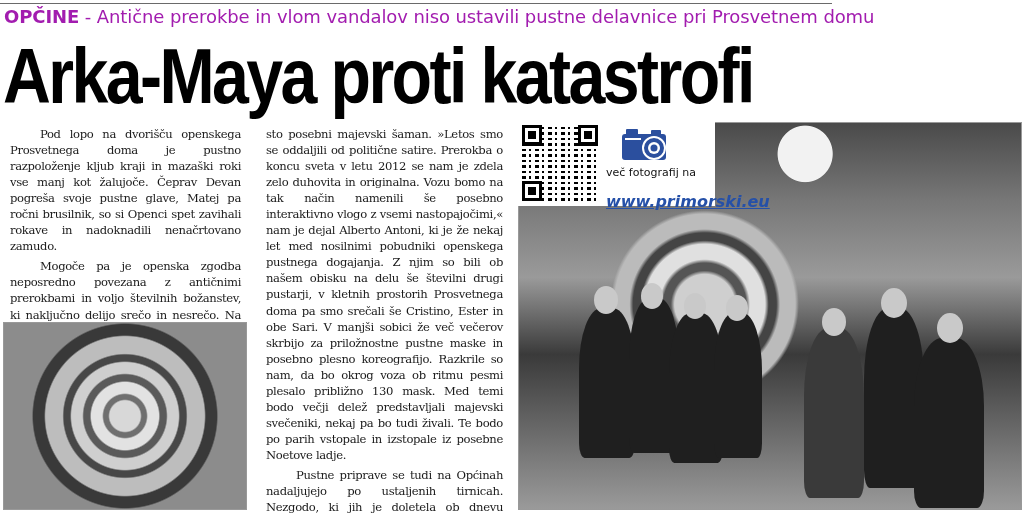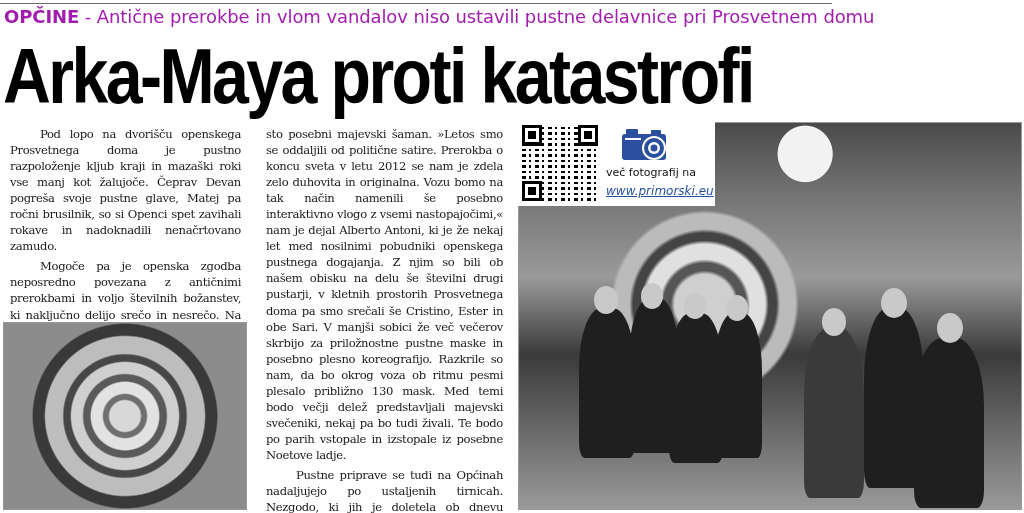--- a/index.html
+++ b/index.html
@@ -31,21 +31,21 @@
       linear-gradient(#000,#000) 0 0/22px 22px no-repeat,
       linear-gradient(#000,#000) 54px 0/22px 22px no-repeat,
       linear-gradient(#000,#000) 0 54px/22px 22px no-repeat,
       repeating-linear-gradient(90deg,#000 0 4px,#fff 4px 7px,#000 7px 9px,#fff 9px 13px),
       #fff;}
   .qr::before{content:"";position:absolute;inset:0;background:repeating-linear-gradient(0deg,transparent 0 3px,#fff 3px 6px,transparent 6px 8px,#fff 8px 11px);mix-blend-mode:lighten;}
   .qr .finder{position:absolute;width:14px;height:14px;border:3px solid #000;background:#fff;box-sizing:content-box;}
   .qr .finder::after{content:"";position:absolute;left:3px;top:3px;width:8px;height:8px;background:#000;}
   .camera{position:absolute;left:621px;top:126px;width:50px;height:36px;}
   .qr-caption{position:absolute;left:606px;top:166px;font-family:"DejaVu Sans",sans-serif;font-size:11px;color:#111;white-space:nowrap;}
-  .qr-link{position:absolute;left:606px;top:184px;font-family:"DejaVu Sans",sans-serif;font-style:italic;font-weight:normal;font-size:12px;color:#2550a8;text-decoration:underline;white-space:nowrap;}
+  .qr-link{position:absolute;left:606px;top:192px;font-family:"DejaVu Sans",sans-serif;font-style:italic;font-weight:bold;font-size:16px;color:#2550a8;text-decoration:underline;white-space:nowrap;}
 </style>
 </head>
 <body>
 
 <div class="rule"></div>
 
 <div class="kicker"><b>OPČINE</b><span> - Antične prerokbe in vlom vandalov niso ustavili pustne delavnice pri Prosvetnem domu</span></div>
 
 <div class="headline">Arka-Maya proti katastrofi</div>
 

